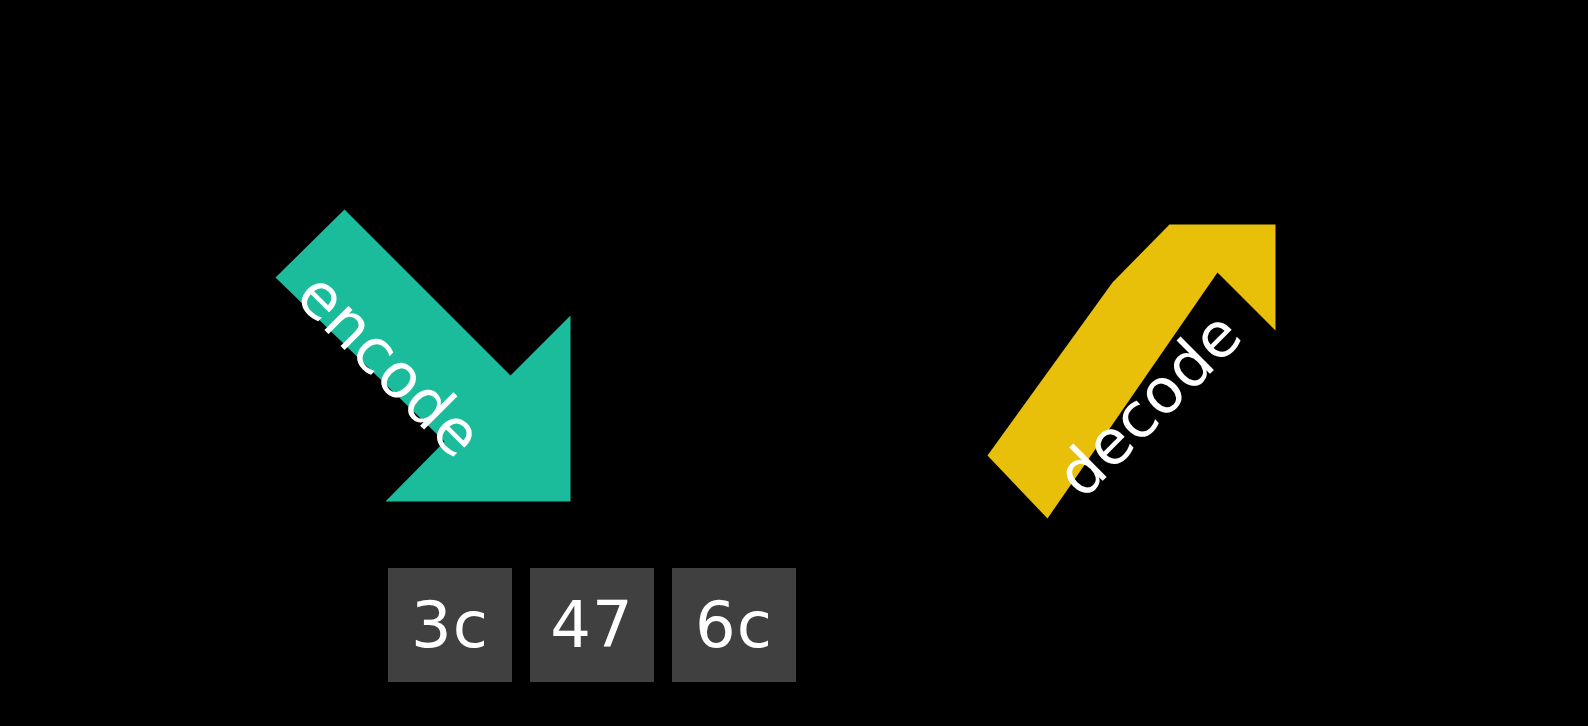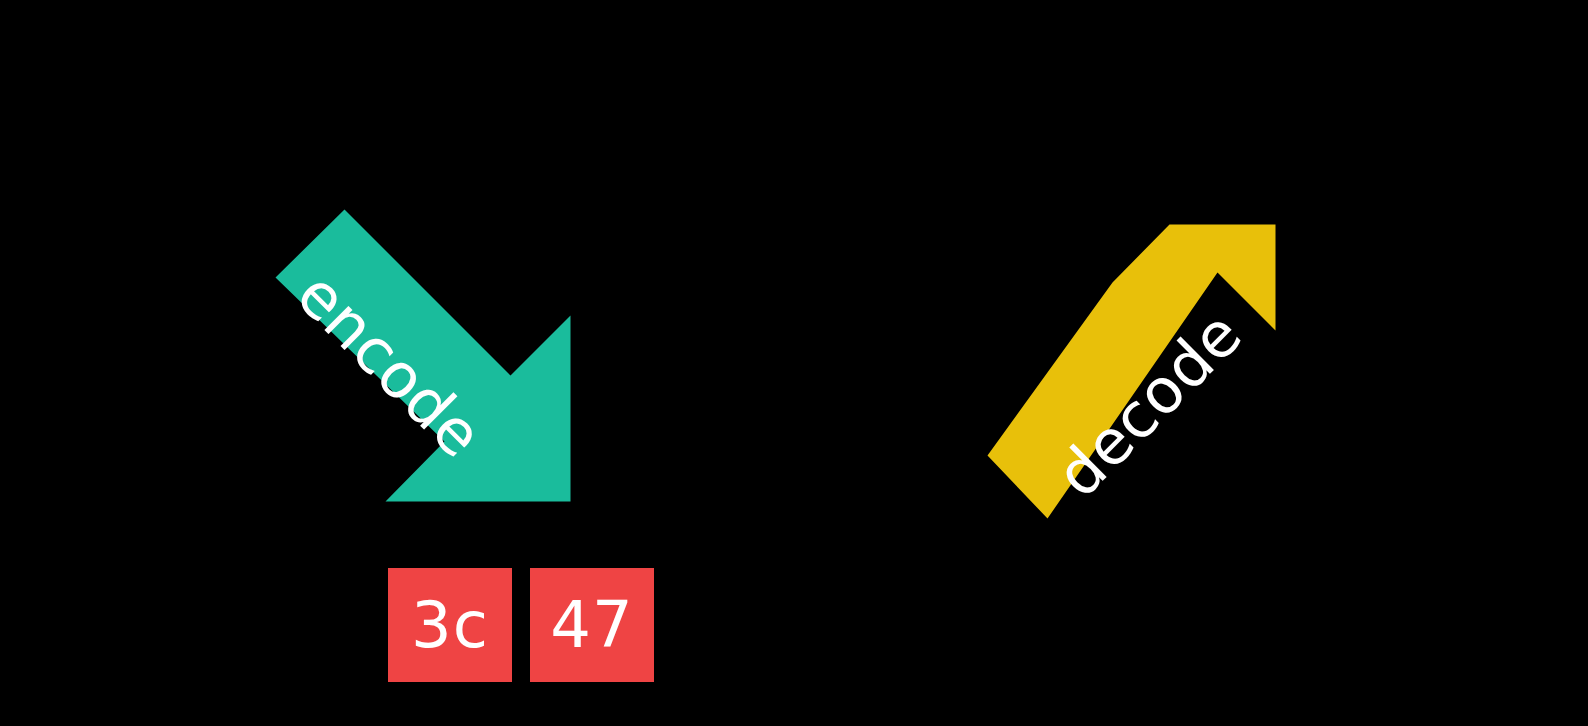--- a/index.html
+++ b/index.html
@@ -55,21 +55,21 @@
     position: absolute;
     left: 388px;
     top: 568px;
     display: flex;
     flex-direction: row;
     gap: 18px;
   }
   .byte-box {
     width: 124px;
     height: 114px;
-    background: #ef4444;
+    background: #404040;
     display: flex;
     align-items: center;
     justify-content: center;
   }
   .byte-text {
     color: #ffffff;
     font-size: 64px;
     font-weight: 400;
     line-height: 1;
     letter-spacing: 1px;
@@ -104,15 +104,18 @@
 
   <div class="arrow-label" id="decode-label">decode</div>
 
   <div id="byte-row">
     <div class="byte-box">
       <span class="byte-text">3c</span>
     </div>
     <div class="byte-box">
       <span class="byte-text">47</span>
     </div>
+    <div class="byte-box">
+      <span class="byte-text">6c</span>
+    </div>
   </div>
 
 </div>
 
 </body></html>

